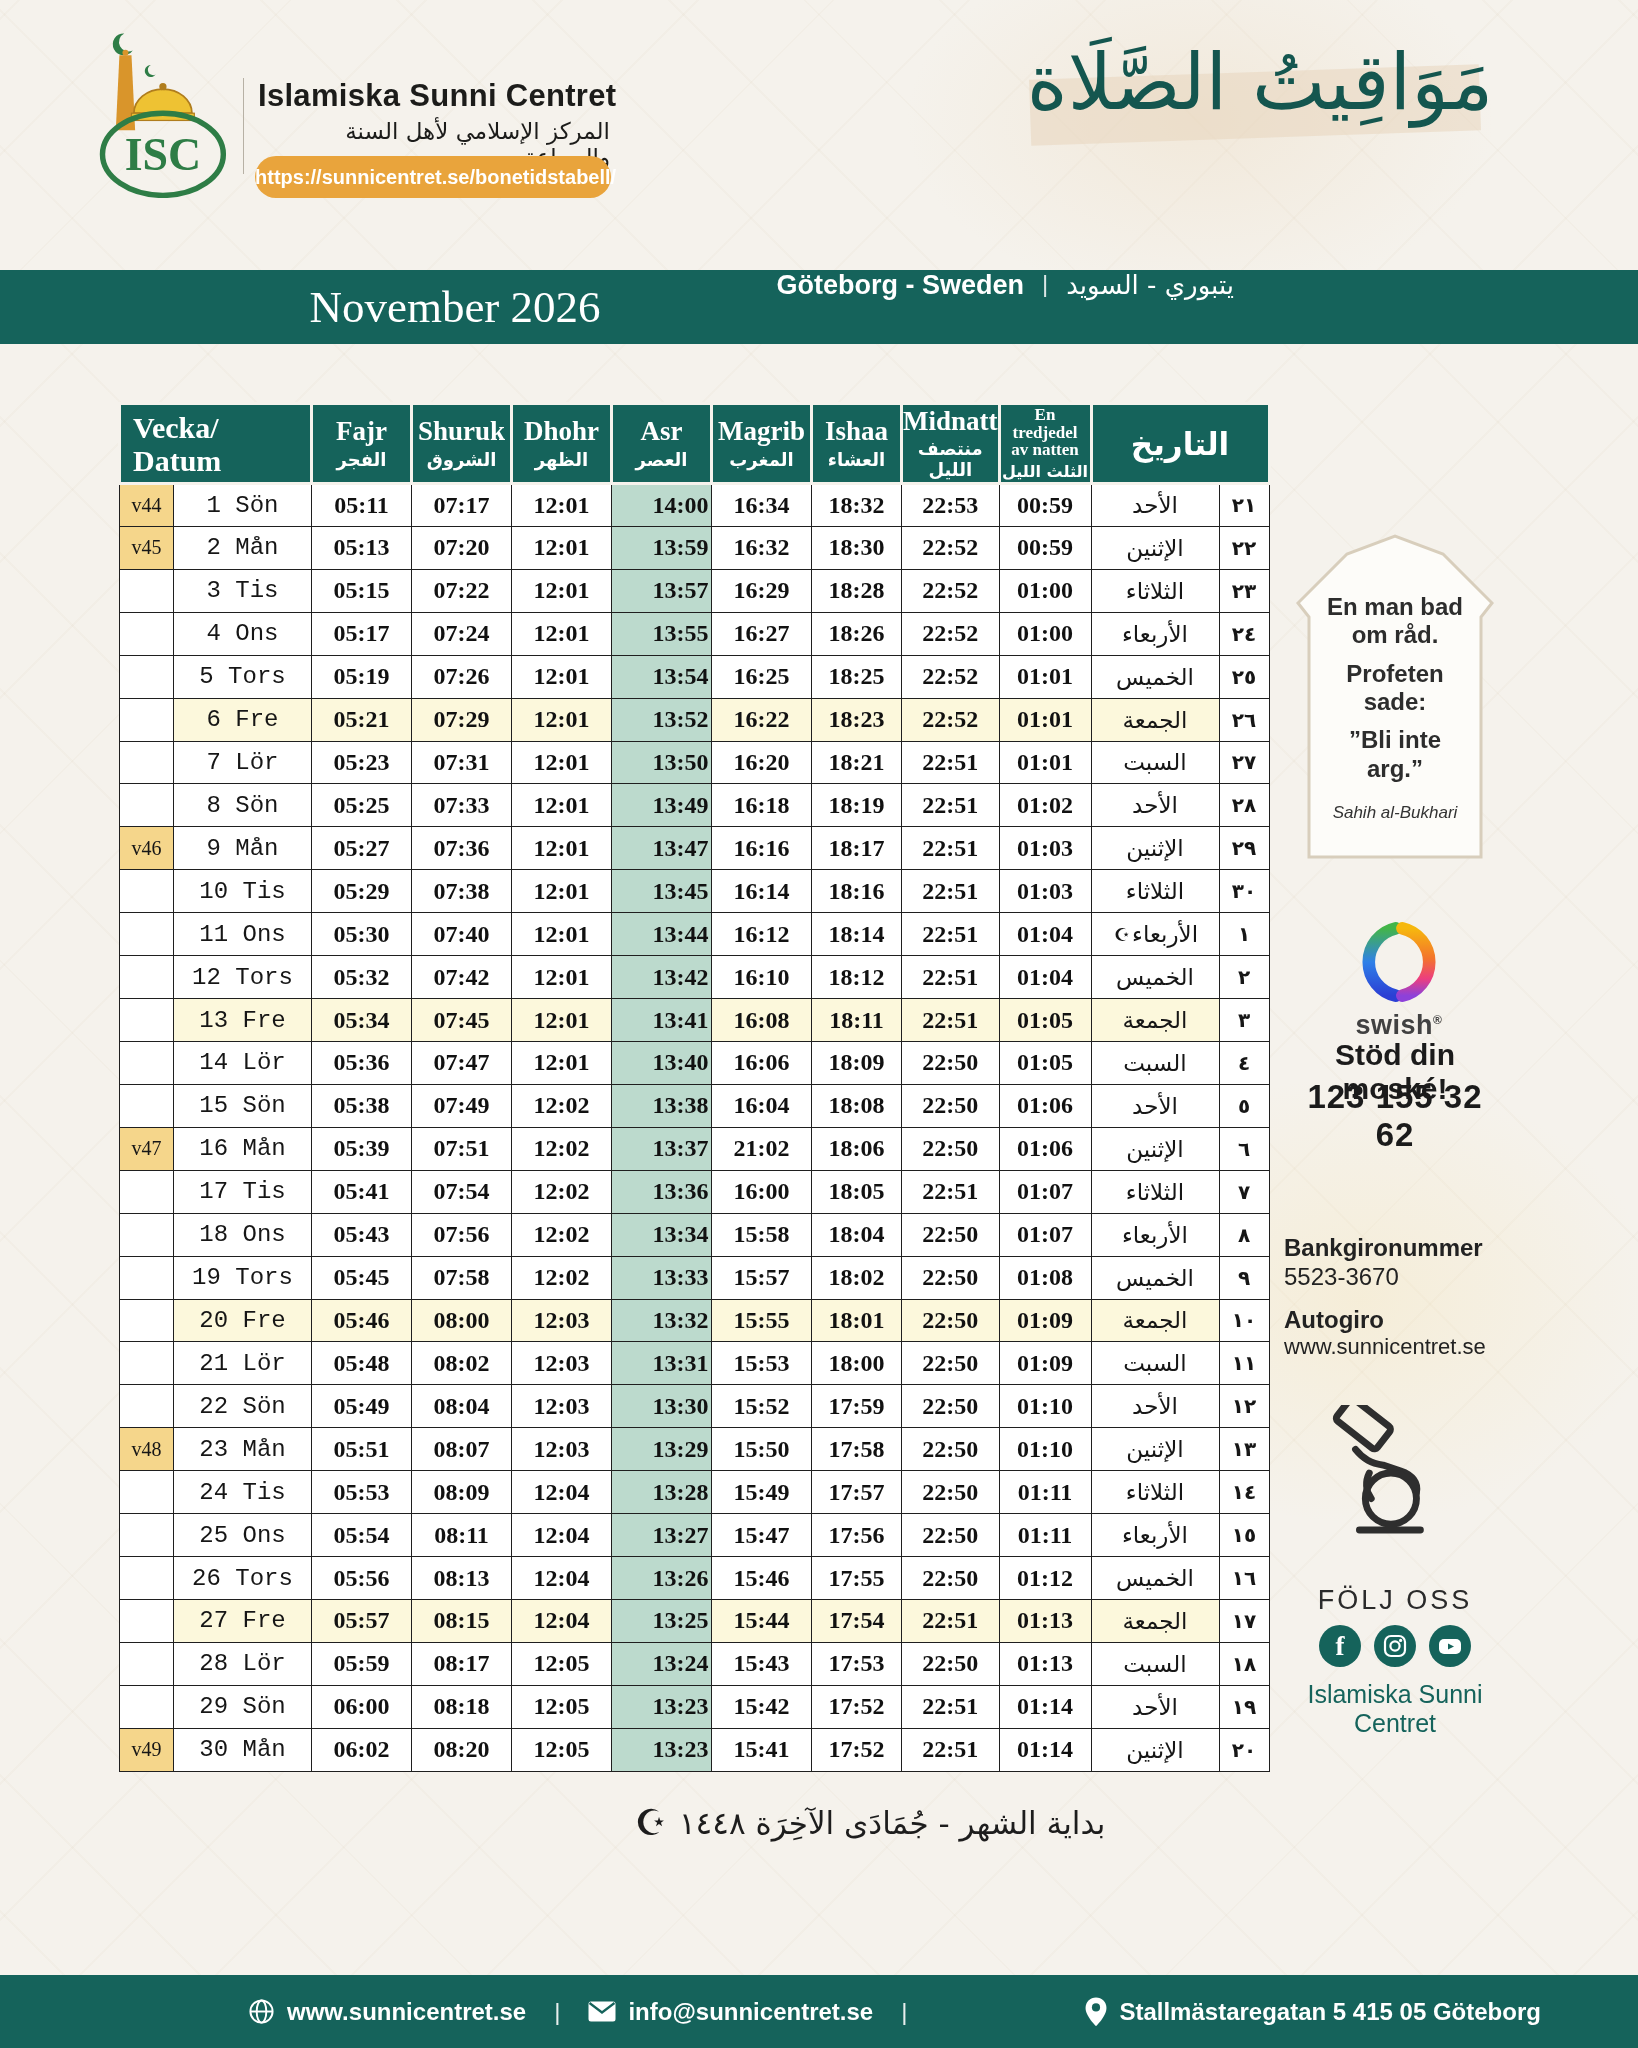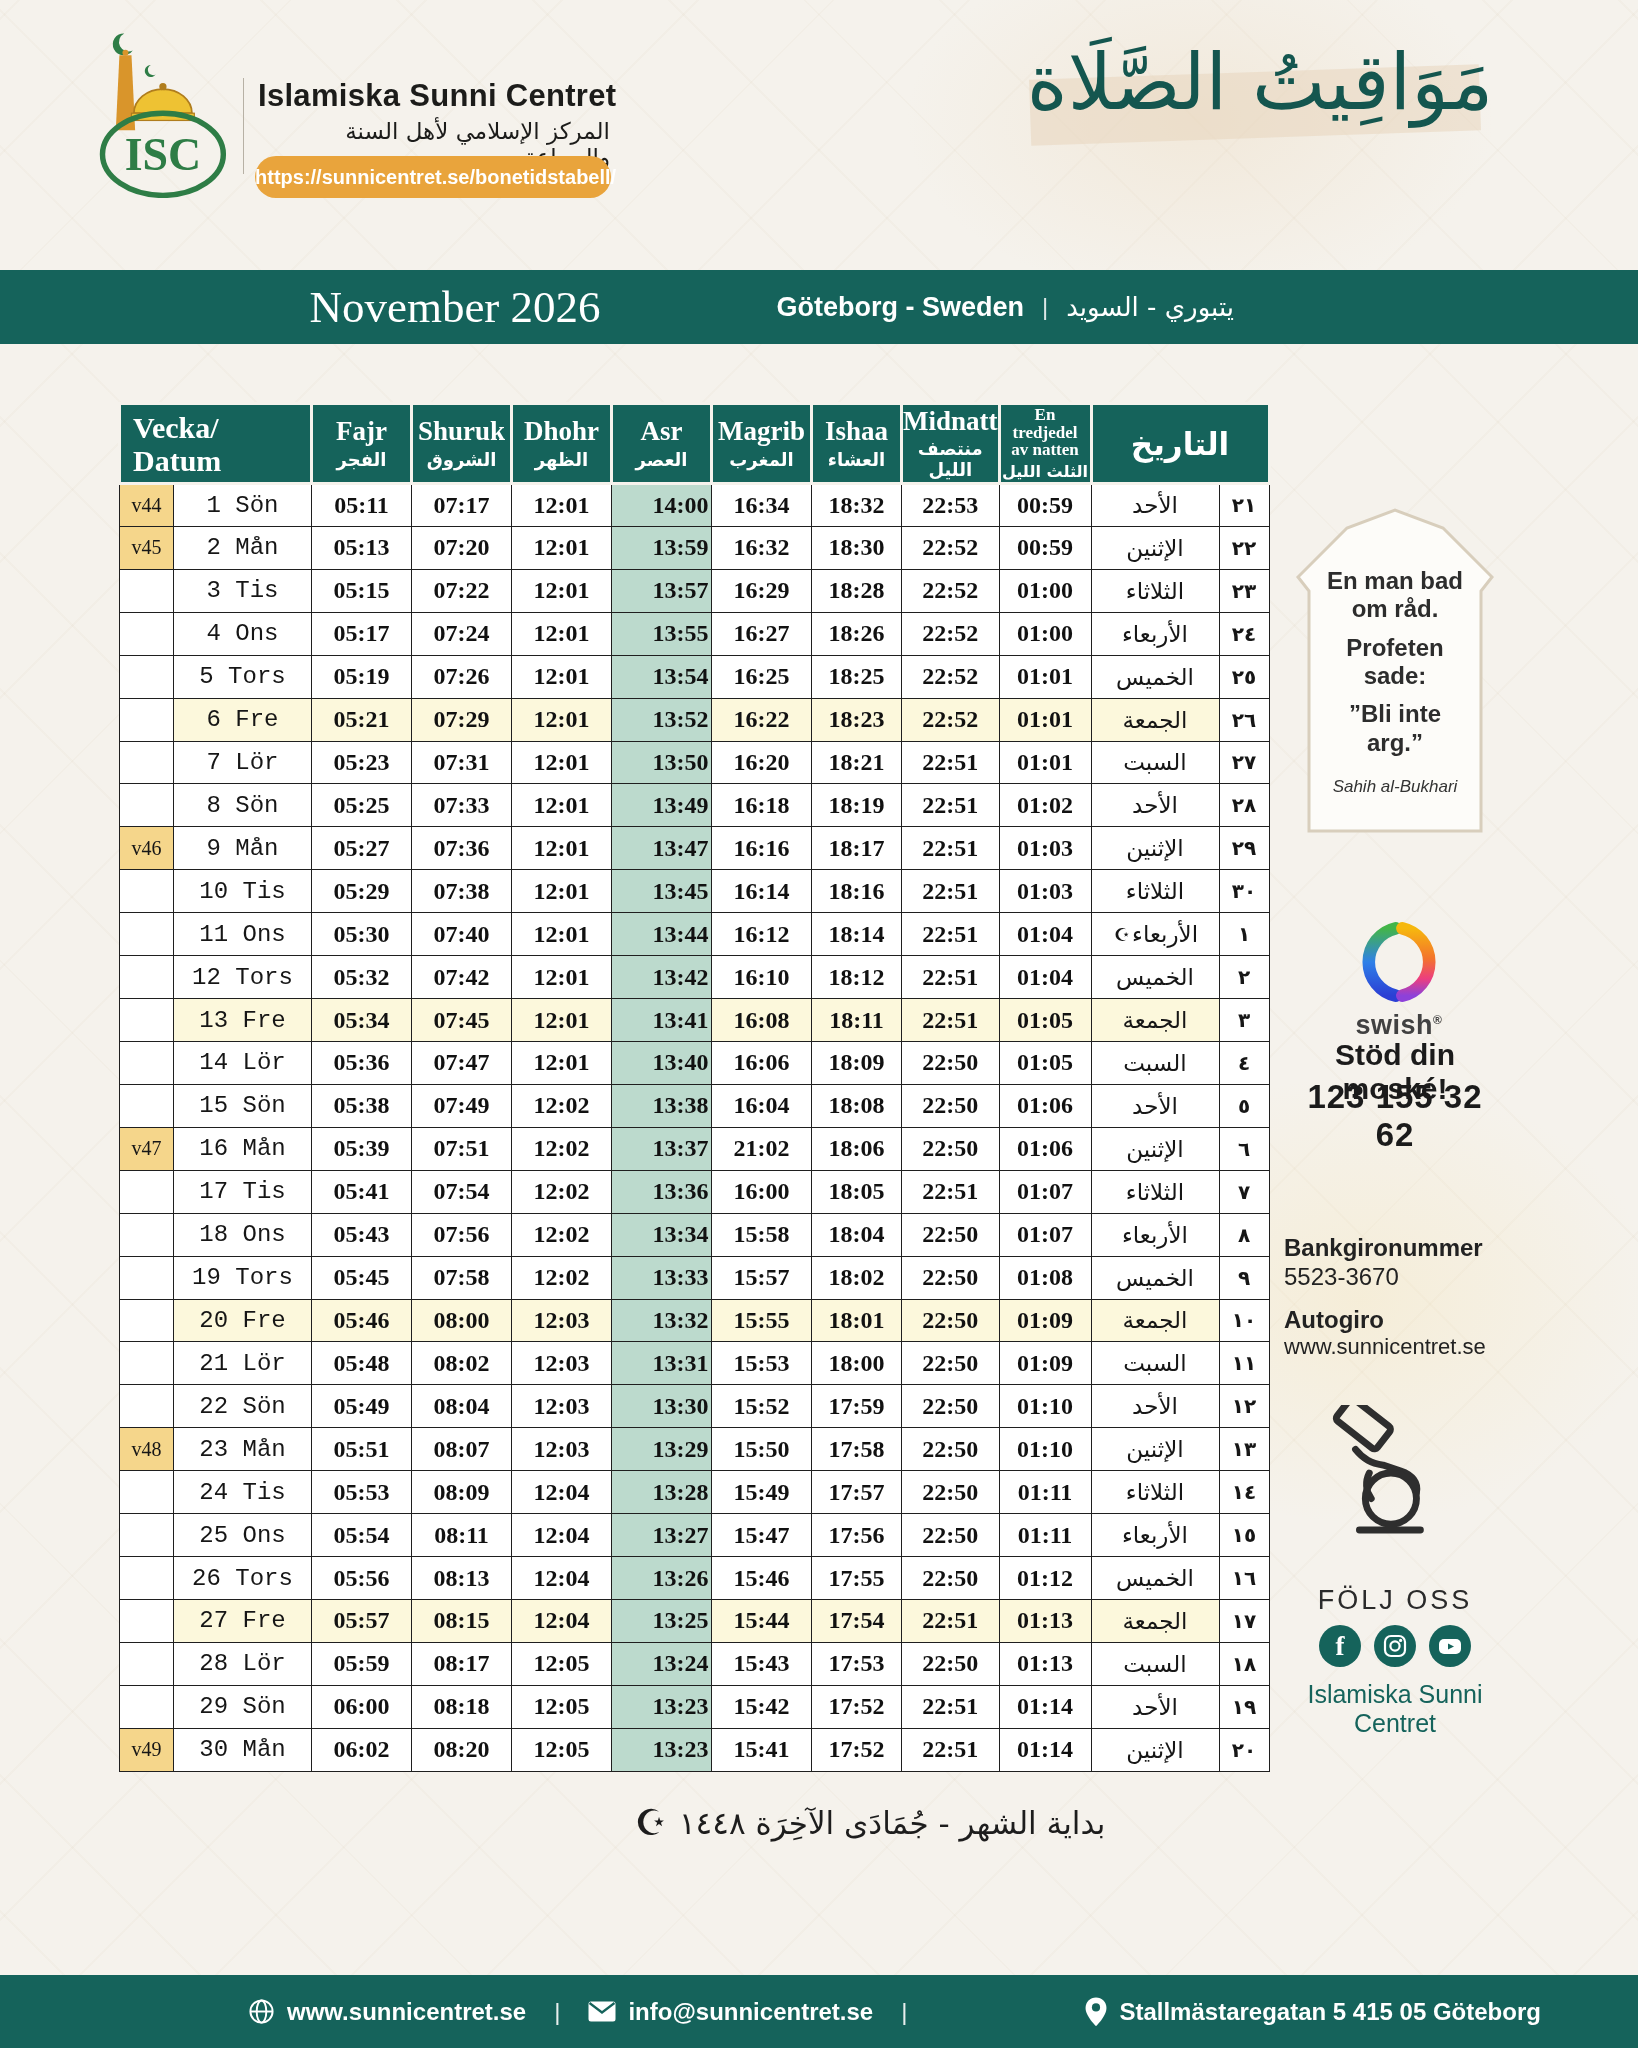--- a/index.html
+++ b/index.html
@@ -22,21 +22,21 @@
   .brush{left:1030px;top:72px;width:450px;height:66px;background:#e8d6be;opacity:.55;transform:rotate(-2deg);}
   .calligraphy{left:990px;top:24px;width:540px;text-align:center;font-family:"DejaVu Sans",sans-serif;
     font-size:78px;line-height:1.5;color:#14564f;direction:rtl;}
   .hijri-months{left:990px;top:168px;width:540px;text-align:center;font-family:"DejaVu Sans",sans-serif;
     font-size:29px;font-weight:bold;color:#13544d;direction:rtl;}
 
   
   .banner{left:0;top:270px;width:1638px;height:74px;background:#15635b;}
   .banner-month{position:absolute;left:255px;top:0;width:400px;height:74px;line-height:74px;text-align:center;
     font-family:"Liberation Serif","DejaVu Serif",serif;font-size:45px;color:#fff;}
-  .banner-loc{position:absolute;right:404px;top:0;height:74px;display:flex;align-items:center;gap:18px;color:#fff;}
+  .banner-loc{position:absolute;right:404px;top:0;height:74px;display:flex;gap:18px;color:#fff;}
   .banner-loc .en{font-size:27px;font-weight:bold;}
   .banner-loc .sep{font-size:24px;opacity:.85;font-weight:normal;}
   .banner-loc .ar{font-family:"DejaVu Sans",sans-serif;font-size:26px;direction:rtl;}
 
   
   .tt-wrap{left:118px;top:402px;}
   table.tt{border-collapse:collapse;table-layout:fixed;}
   table.tt th{background:#15635b;color:#fff;border:3px solid #f5f2ec;vertical-align:middle;padding:0;}
   table.tt thead tr{height:80px;}
   .th-vecka{text-align:left;padding-left:12px !important;font-family:"Liberation Serif","DejaVu Serif",serif;
@@ -53,21 +53,21 @@
   td.datum{font-family:Liberation Mono, monospace;font-size:24px;background:#bcdacd;}
   td.time{font-family:"Liberation Serif","DejaVu Serif",serif;font-size:24px;font-weight:bold;color:#111;}
   td.time.asr{background:#bcdacd;padding-left:38px;}
   td.dayar{font-family:"DejaVu Sans",sans-serif;font-size:23px;background:#bcdacd;direction:rtl;}
   td.hijri{font-family:"DejaVu Sans",sans-serif;font-size:20px;font-weight:bold;background:#fdf9dd;}
   tr.fri td.datum, tr.fri td.dayar, tr.fri td.time:not(.asr){background:#fcf8dc;}
   .moon-inline{font-family:"DejaVu Sans",sans-serif;font-size:18px;margin-left:2px;}
   td.dayar .cellflex{display:flex;direction:ltr;align-items:center;justify-content:center;gap:2px;}
 
   
-  .quote-box{left:1293px;top:505px;width:204px;height:330px;}
+  .quote-box{left:1293px;top:531px;width:204px;height:330px;}
   .quote-box svg{position:absolute;left:0;top:0;}
   .quote-text{position:absolute;left:22px;top:62px;width:160px;text-align:center;
     font-size:24px;font-weight:600;color:#2d2d2d;line-height:1.18;}
   .quote-text .ql:nth-child(3){margin-top:10px;}
   .quote-text .ql:nth-child(4){margin-top:10px;}
   .quote-src{margin-top:20px;font-style:italic;font-weight:normal;font-size:17px;color:#333;}
 
   .swish-block{left:1292px;top:920px;width:214px;text-align:center;}
   .swish-word{font-size:27px;font-weight:bold;color:#414141;letter-spacing:.5px;margin-top:2px;}
   .swish-word sup{font-size:12px;}

